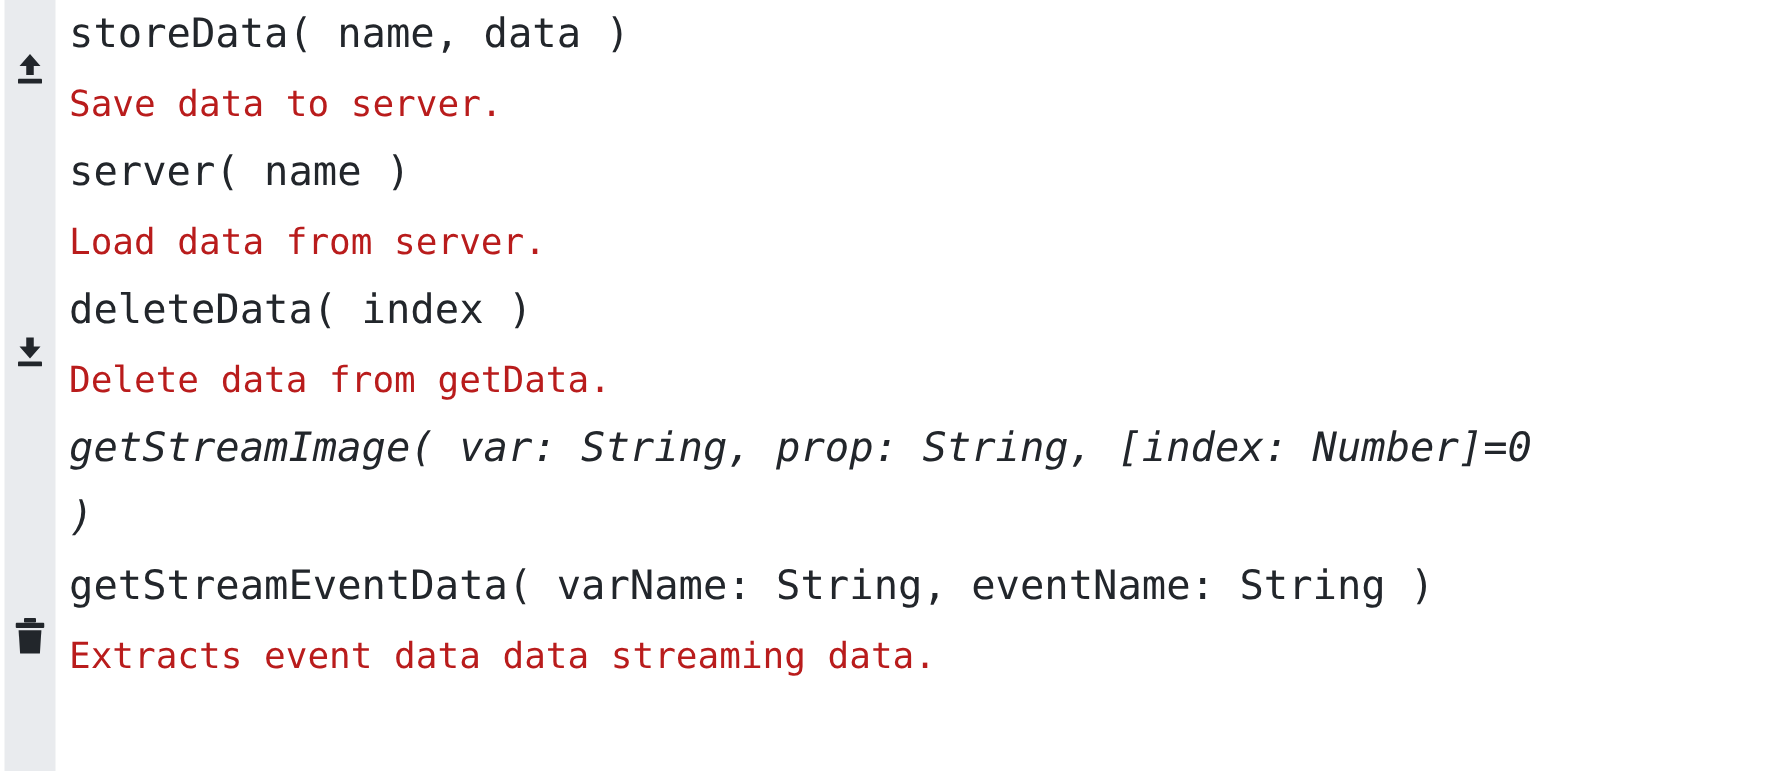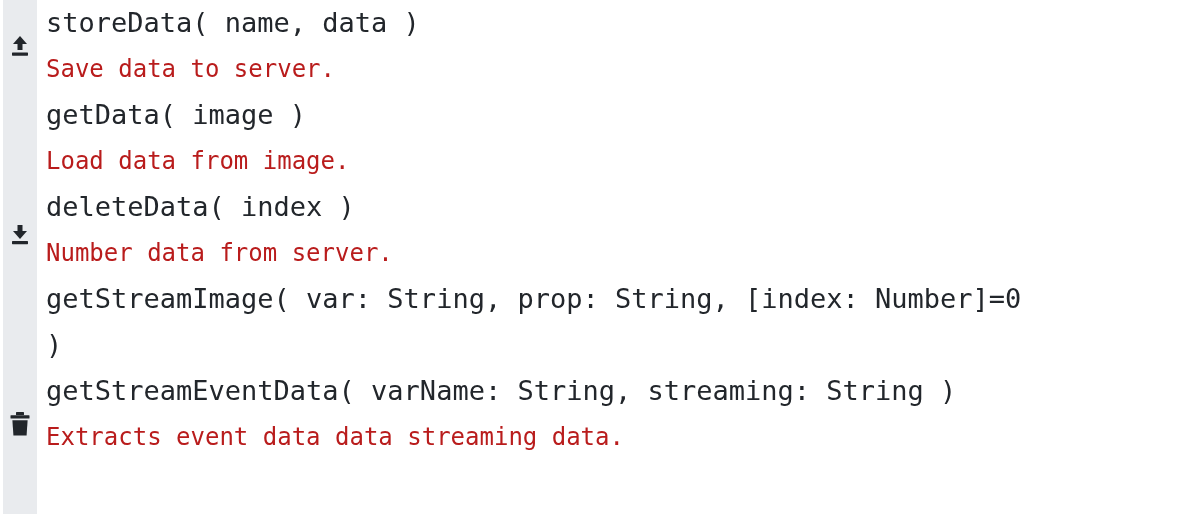--- a/index.html
+++ b/index.html
@@ -61,20 +61,21 @@
     font-family: "DejaVu Sans Mono", "Liberation Mono", monospace;
     font-size: 27px;
     line-height: 46px;
     color: #22262b;
     white-space: pre;
     letter-spacing: 0px;
   }
   .signature.wrap {
     white-space: pre-wrap;
     word-break: break-word;
+    font-style: italic;
   }
 
   .description {
     font-family: "DejaVu Sans Mono", "Liberation Mono", monospace;
     font-size: 24px;
     line-height: 46px;
     color: #b91c1c;
     white-space: pre;
   }
 
@@ -104,47 +105,47 @@
     </div>
 
     <div class="entry">
       <div class="entry-icon" style="top:126px; height:32px;">
         <svg class="icn" width="24" height="24" viewBox="0 0 24 24" aria-hidden="true">
           <path class="icn-fill" d="M12 17 L5 9 L9.5 9 L9.5 3 L14.5 3 L14.5 9 L19 9 Z"></path>
           <rect class="icn-fill" x="4" y="19" width="16" height="3.2" rx="0.6"></rect>
         </svg>
       </div>
       <div class="entry-body">
-        <div class="signature">getData( image )</div>
-        <div class="description">Load data from image.</div>
+        <div class="signature">server( name )</div>
+        <div class="description">Load data from server.</div>
       </div>
     </div>
 
     <div class="entry">
       <div class="entry-icon" style="top:222px; height:36px;">
         <svg class="icn" width="22" height="26" viewBox="0 0 22 26" aria-hidden="true">
           <rect class="icn-fill" x="7" y="1" width="8" height="3" rx="0.6"></rect>
           <rect class="icn-fill" x="1.5" y="4.2" width="19" height="3.4" rx="0.6"></rect>
           <path class="icn-fill" d="M3.4 9.2 L18.6 9.2 L17.6 24.6 L4.4 24.6 Z"></path>
         </svg>
       </div>
       <div class="entry-body">
         <div class="signature">deleteData( index )</div>
-        <div class="description">Number data from server.</div>
+        <div class="description">Delete data from getData.</div>
       </div>
     </div>
 
     <div class="entry">
 
       <div class="entry-body">
         <div class="signature wrap" style="max-width:985px;">getStreamImage( var: String, prop: String, [index: Number]=0 )</div>
       </div>
     </div>
 
     <div class="entry">
       <div class="entry-body">
-        <div class="signature">getStreamEventData( varName: String, streaming: String )</div>
+        <div class="signature">getStreamEventData( varName: String, eventName: String )</div>
         <div class="description">Extracts event data data streaming data.</div>
       </div>
     </div>
 
   </div>
 </div>
 
 </body></html>

